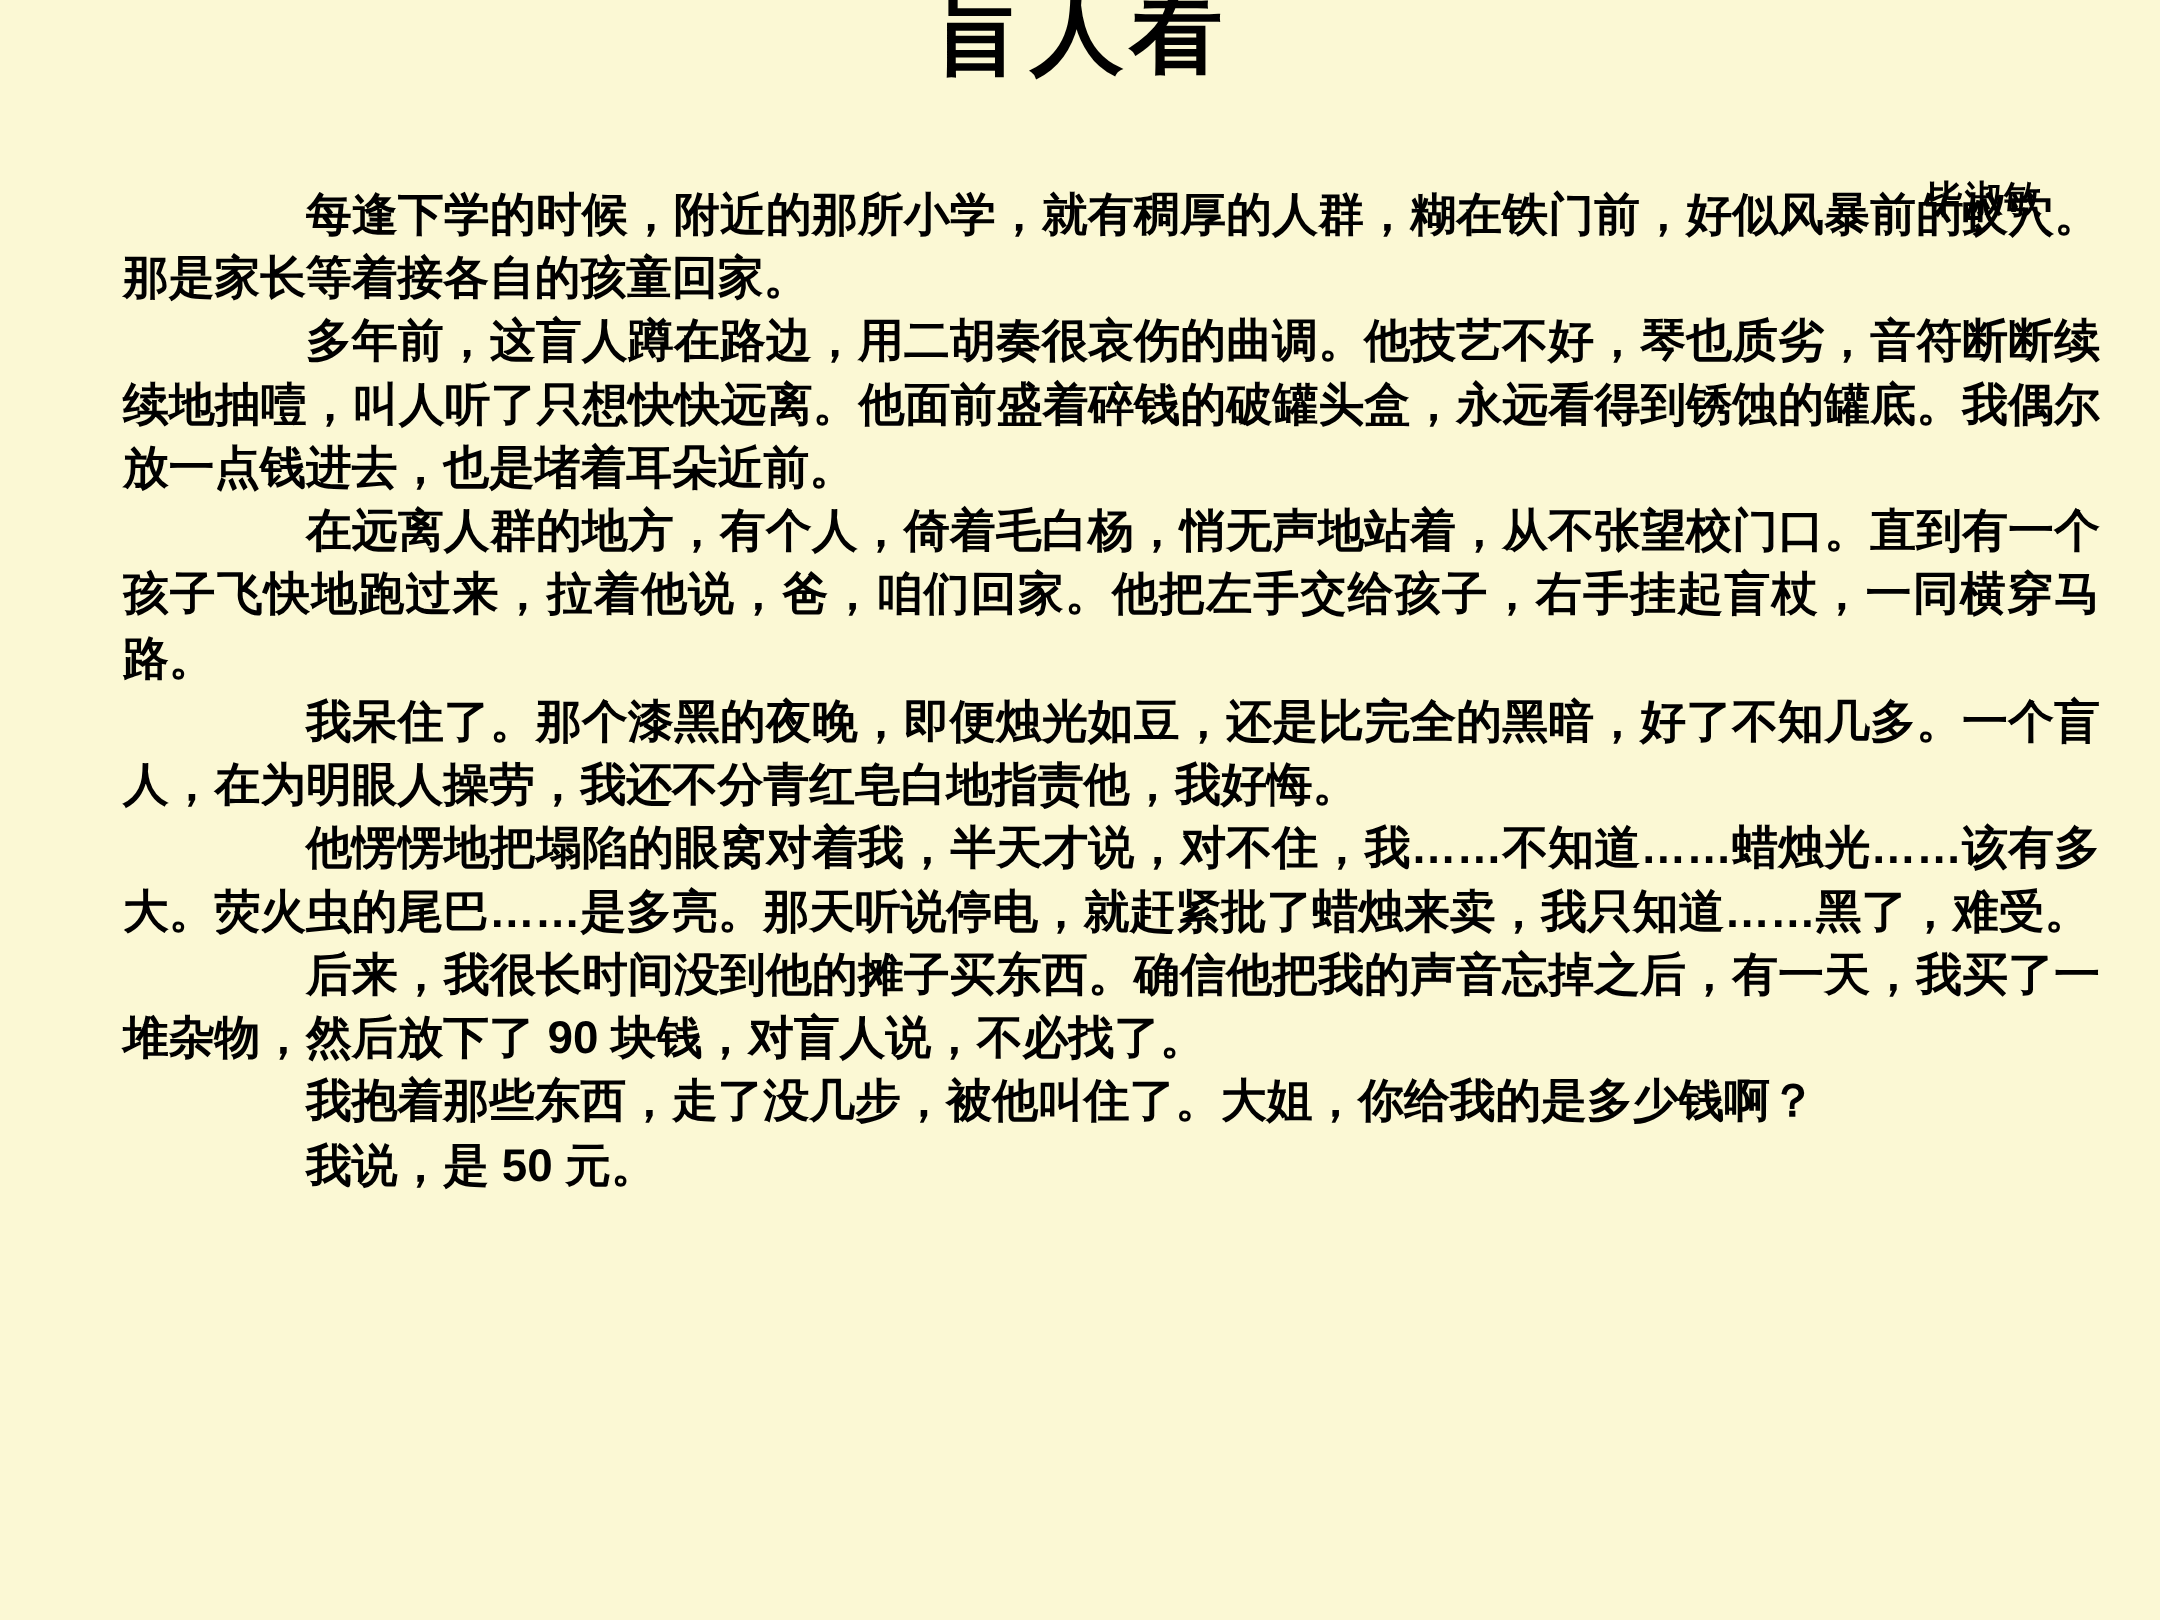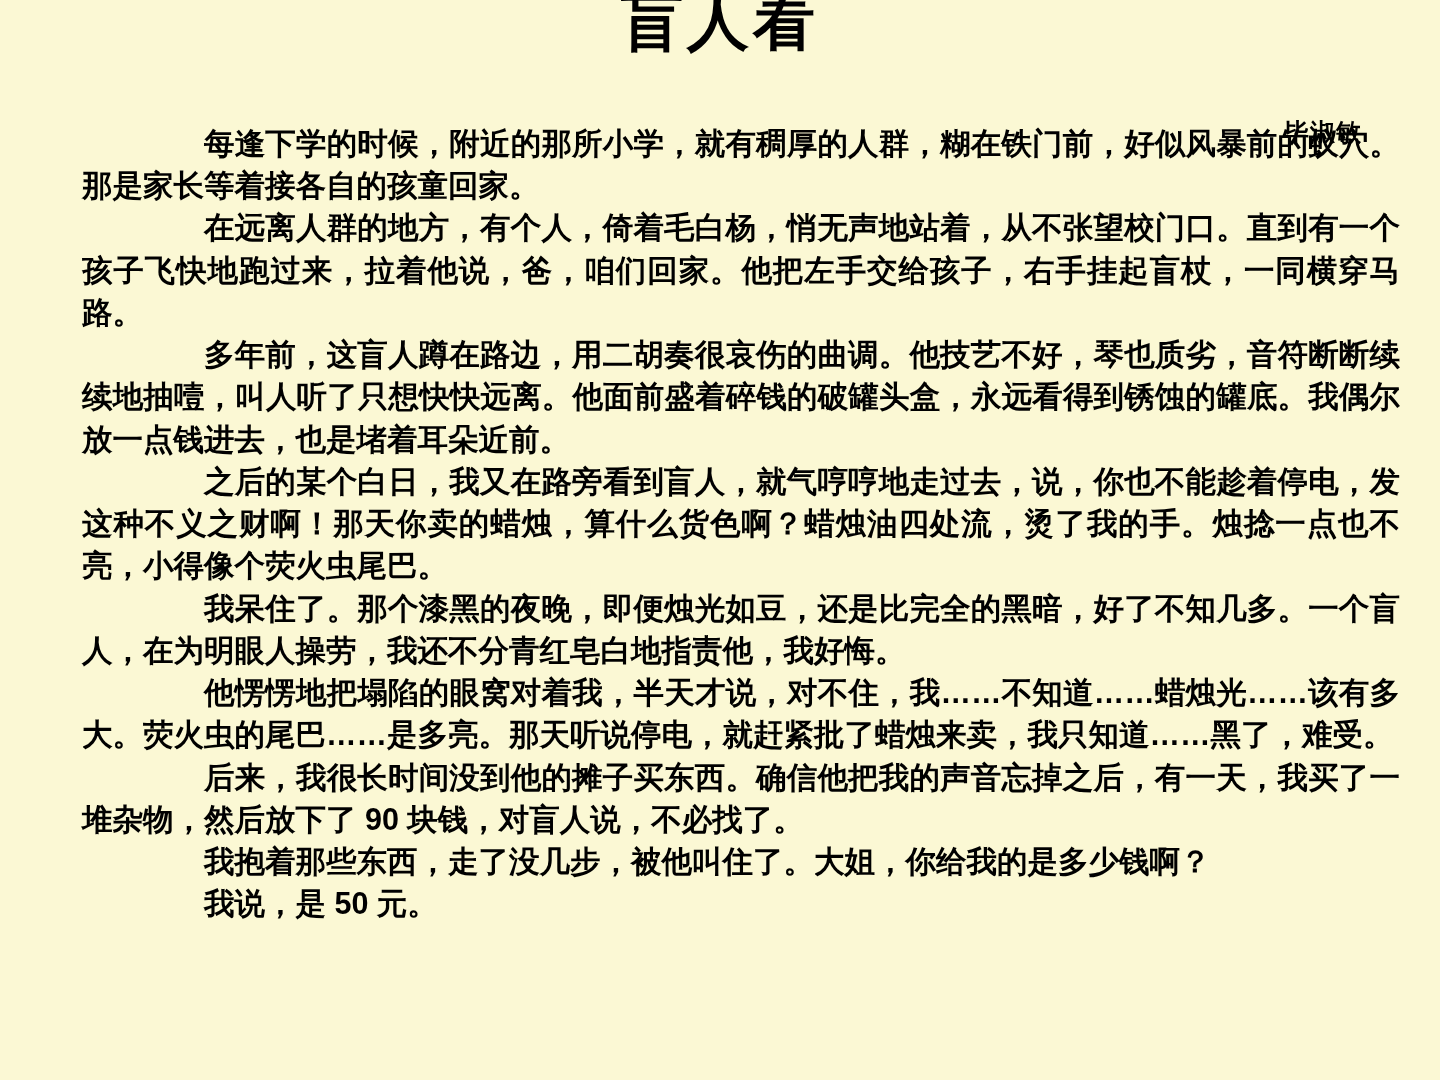--- a/index.html
+++ b/index.html
@@ -67,23 +67,22 @@
 <body>
 
 <div class="page">
 
   <div class="doc-title">盲人看</div>
 
   <div class="author">毕淑敏</div>
 
   <div class="body-text">
     <p>每逢下学的时候，附近的那所小学，就有稠厚的人群，糊在铁门前，好似风暴前的蚁穴。那是家长等着接各自的孩童回家。</p>
+    <p>多年前，这盲人蹲在路边，用二胡奏很哀伤的曲调。他技艺不好，琴也质劣，音符断断续续地抽噎，叫人听了只想快快远离。他面前盛着碎钱的破罐头盒，永远看得到锈蚀的罐底。我偶尔放一点钱进去，也是堵着耳朵近前。</p>
     <p>在远离人群的地方，有个人，倚着毛白杨，悄无声地站着，从不张望校门口。直到有一个孩子飞快地跑过来，拉着他说，爸，咱们回家。他把左手交给孩子，右手挂起盲杖，一同横穿马路。</p>
-    <p>多年前，这盲人蹲在路边，用二胡奏很哀伤的曲调。他技艺不好，琴也质劣，音符断断续续地抽噎，叫人听了只想快快远离。他面前盛着碎钱的破罐头盒，永远看得到锈蚀的罐底。我偶尔放一点钱进去，也是堵着耳朵近前。</p>
-    <p>之后的某个白日，我又在路旁看到盲人，就气哼哼地走过去，说，你也不能趁着停电，发这种不义之财啊！那天你卖的蜡烛，算什么货色啊？蜡烛油四处流，烫了我的手。烛捻一点也不亮，小得像个荧火虫尾巴。</p>
     <p>我呆住了。那个漆黑的夜晚，即便烛光如豆，还是比完全的黑暗，好了不知几多。一个盲人，在为明眼人操劳，我还不分青红皂白地指责他，我好悔。</p>
     <p>他愣愣地把塌陷的眼窝对着我，半天才说，对不住，我……不知道……蜡烛光……该有多大。荧火虫的尾巴……是多亮。那天听说停电，就赶紧批了蜡烛来卖，我只知道……黑了，难受。</p>
     <p>后来，我很长时间没到他的摊子买东西。确信他把我的声音忘掉之后，有一天，我买了一堆杂物，然后放下了 90 块钱，对盲人说，不必找了。</p>
     <p>我抱着那些东西，走了没几步，被他叫住了。大姐，你给我的是多少钱啊？</p>
     <p>我说，是 50 元。</p>
 
   </div>
 
 </div>
 

